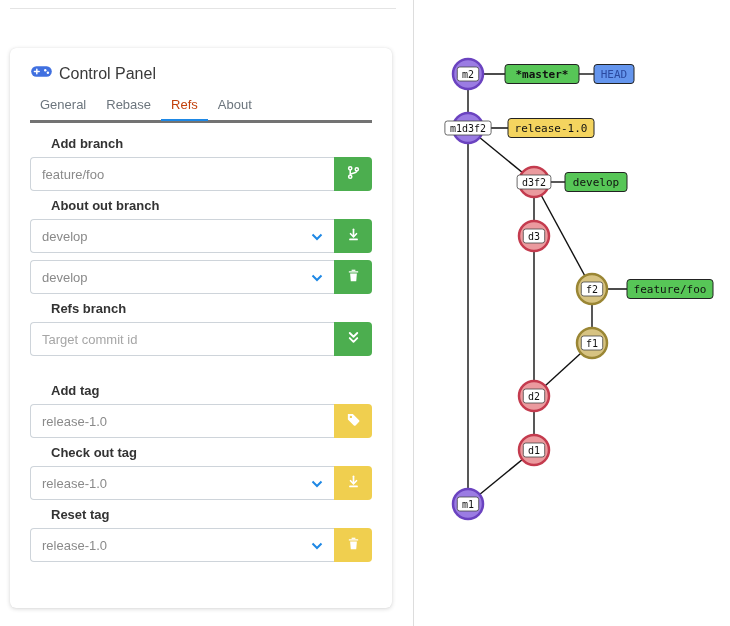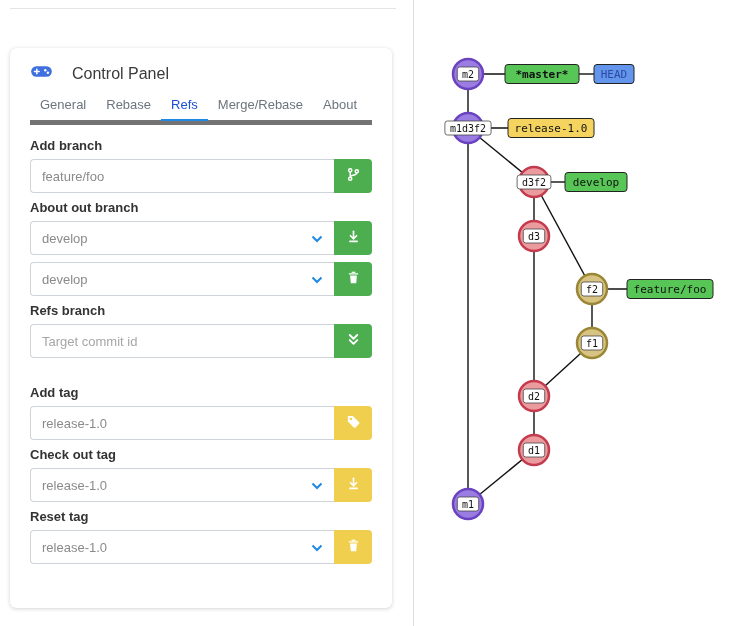--- a/index.html
+++ b/index.html
@@ -12,30 +12,30 @@
   }
   .top-divider { position:absolute; left:10px; top:8px; width:386px; height:1px; background:#e4e4e4; }
   .v-divider   { position:absolute; left:413px; top:0; width:1px; height:626px; background:#dddddd; }
 
   .card {
     position:absolute; left:10px; top:48px; width:382px; height:560px;
     background:#fff; border-radius:6px;
     box-shadow:0 1px 4px rgba(0,0,0,.16), 0 0 1px rgba(0,0,0,.1);
     padding:16px 20px 10px 20px;
   }
-  .card-title { display:flex; align-items:center; gap:19px; margin-bottom:8px; }
+  .card-title { display:flex; align-items:center; gap:6px; margin-bottom:8px; }
   .card-title span.txt { font-size:16px; color:#3a3a3a; }
 
-  .tabs { display:flex; border-bottom:5px solid #737373; margin-bottom:13px; }
+  .tabs { display:flex; border-bottom:3px solid #737373; margin-bottom:13px; }
   .tab { padding:6px 10px 7px 10px; font-size:13px; color:#6c757d; cursor:pointer; }
-  .tab.active { color:#1d4ed8; border-bottom:2px solid #1e88e5; margin-bottom:-1px; }
+  .tab.active { color:#c2410c; border-bottom:2px solid #1e88e5; margin-bottom:-1px; }
 
   .group { margin-bottom:7px; }
   .group.tag-gap { margin-top:27px; }
-  .group-label { font-size:13px; font-weight:bold; color:#333; margin-bottom:6px; }
+  .group-label { font-size:13px; font-weight:bold; color:#333; margin-bottom:6px;margin-left:21px; }
   .input-row { display:flex; height:34px; width:100%; }
   input.form {
     flex:1; min-width:0; border:1px solid #ced4da; border-right:none;
     border-radius:4px 0 0 4px; padding:0 11px; font-size:13px; color:#8a8a8a;
     font-family:"Liberation Sans", sans-serif; outline:none; background:#fff;
   }
   input.form::placeholder { color:#a6a6a6; }
   .select {
     flex:1; min-width:0; border:1px solid #ced4da; border-right:none;
     border-radius:4px 0 0 4px; padding:0 11px; font-size:13px; color:#8a8a8a;
@@ -68,21 +68,20 @@
         <circle cx="18.8" cy="9.4" r="1.3" fill="#ffffff"></circle>
       </svg>
     </span>
     <span class="txt">Control Panel</span>
   </div>
 
   <div class="tabs">
     <div class="tab">General</div>
     <div class="tab">Rebase</div>
     <div class="tab active">Refs</div>
-    <div class="tab">Merge/Rebase</div>
     <div class="tab">About</div>
   </div>
 
   <div class="group">
     <div class="group-label">Add branch</div>
     <div class="input-row">
       <input class="form" type="text" value="feature/foo" style="">
       <button class="btn green">
         <span>
           <svg viewBox="0 0 16 16" width="15" height="15">

